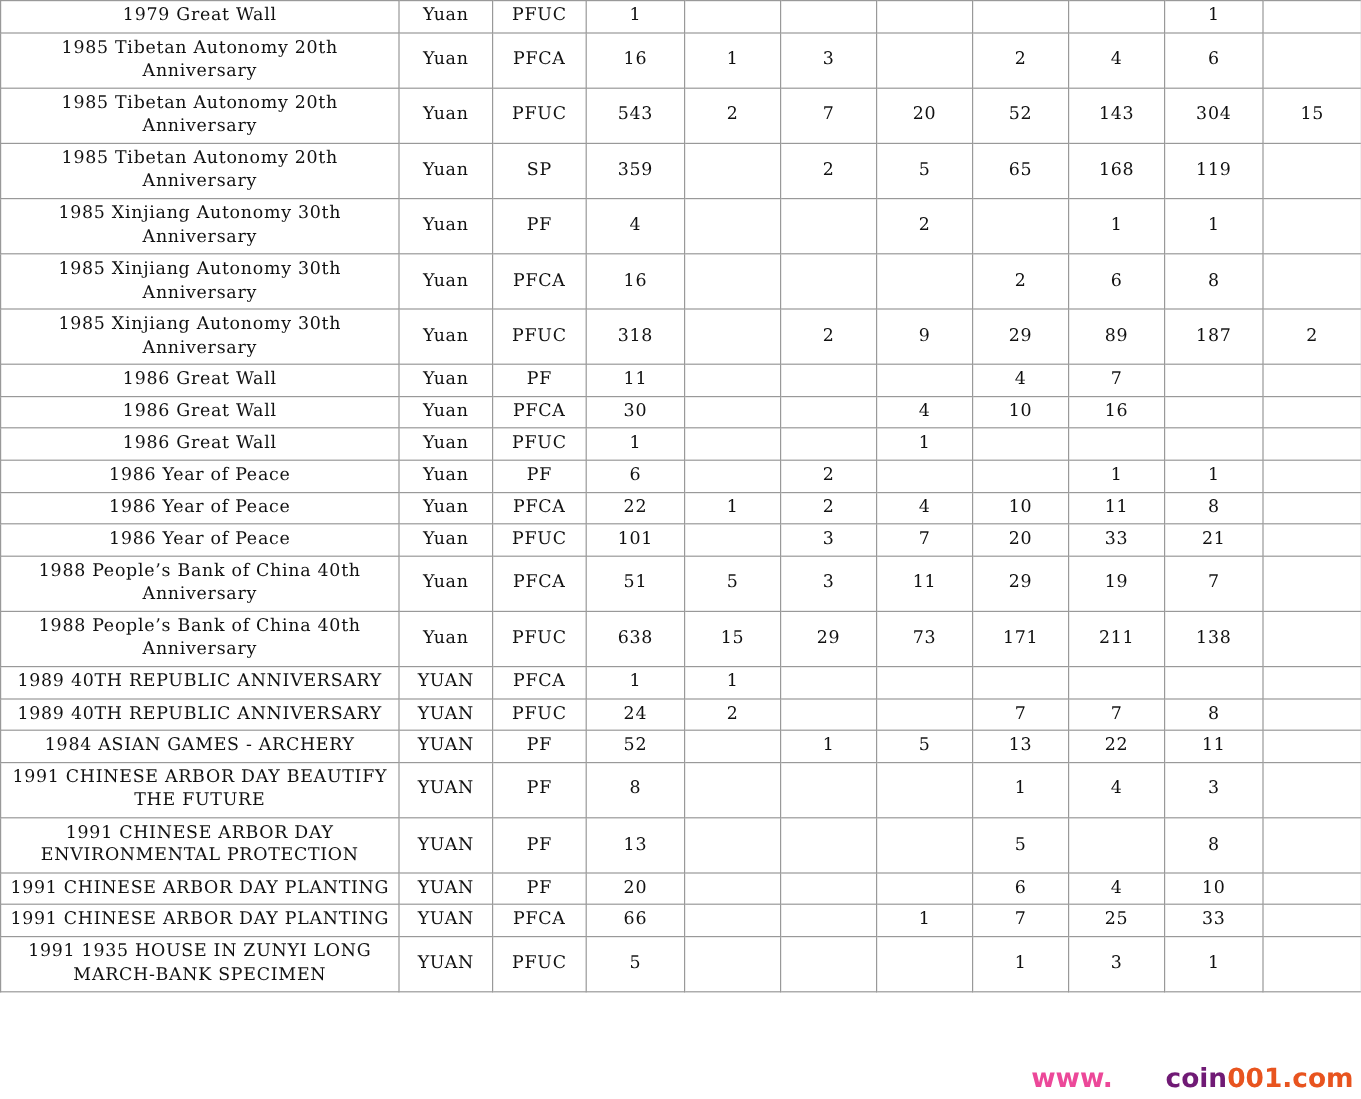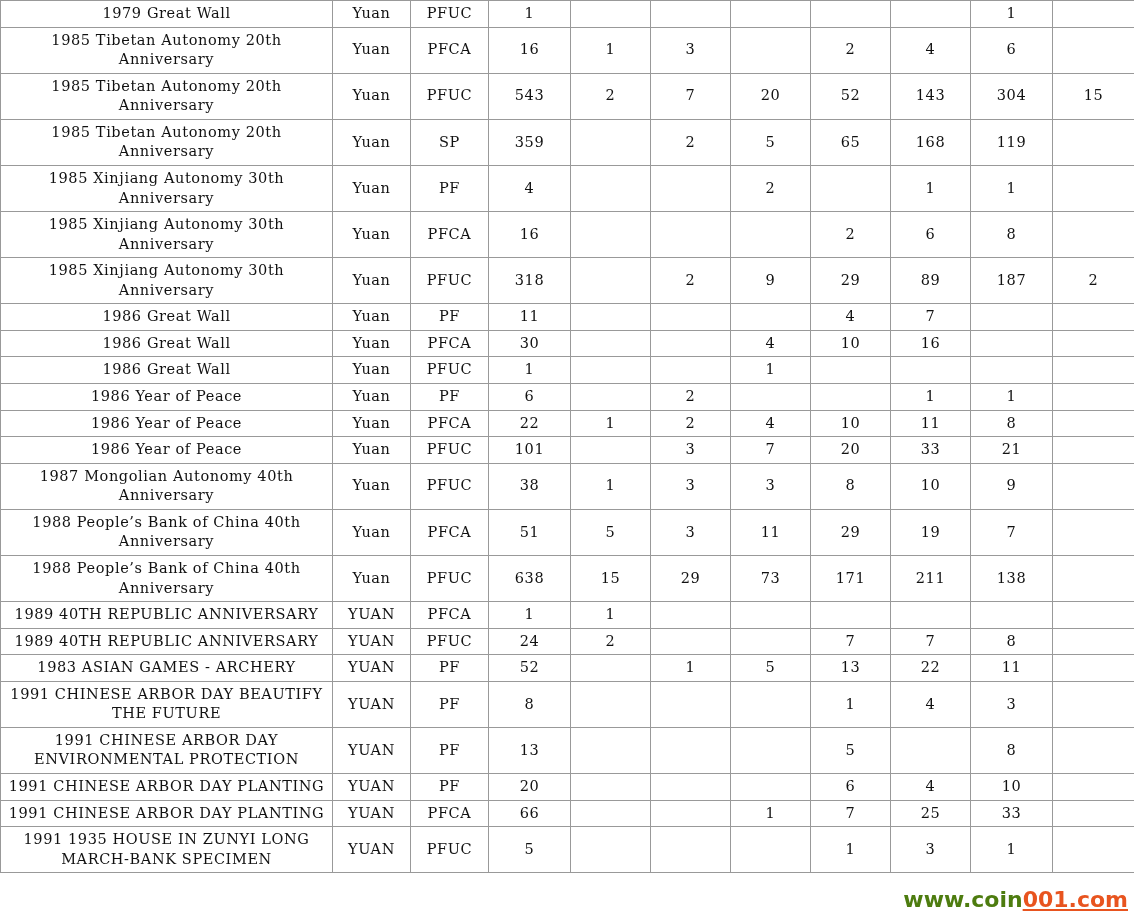--- a/index.html
+++ b/index.html
@@ -53,23 +53,23 @@
     position: absolute;
     right: 6px;
     bottom: 4px;
     font-family: "DejaVu Sans", sans-serif;
     font-size: 22px;
     font-weight: bold;
     letter-spacing: 0px;
     pointer-events: none;
     white-space: nowrap;
   }
-  .watermark .w-a { color: #4d7c0f; }
-  .watermark .w-b { color: #4d7c0f; }
-  .watermark .w-c { color: #e8541f; text-decoration: underline; }
+  .watermark .w-a { color: #ec4899; }
+  .watermark .w-b { color: #701a75; margin-left: 44px; }
+  .watermark .w-c { color: #e8541f; }
 </style>
 </head>
 <body>
 
 <table class="coin-table">
   <colgroup>
     <col class="c-name">
       <col class="c-denom">
       <col class="c-grade">
       <col class="c-total">
@@ -245,33 +245,20 @@
         <td>101</td>
         <td></td>
         <td>3</td>
         <td>7</td>
         <td>20</td>
         <td>33</td>
         <td>21</td>
         <td></td>
       </tr>
       <tr>
-        <td>1987 Mongolian Autonomy 40th Anniversary</td>
-        <td>Yuan</td>
-        <td>PFUC</td>
-        <td>38</td>
-        <td>1</td>
-        <td>3</td>
-        <td>3</td>
-        <td>8</td>
-        <td>10</td>
-        <td>9</td>
-        <td></td>
-      </tr>
-      <tr>
         <td>1988 People’s Bank of China 40th Anniversary</td>
         <td>Yuan</td>
         <td>PFCA</td>
         <td>51</td>
         <td>5</td>
         <td>3</td>
         <td>11</td>
         <td>29</td>
         <td>19</td>
         <td>7</td>
@@ -310,21 +297,21 @@
         <td>24</td>
         <td>2</td>
         <td></td>
         <td></td>
         <td>7</td>
         <td>7</td>
         <td>8</td>
         <td></td>
       </tr>
       <tr>
-        <td>1983 ASIAN GAMES - ARCHERY</td>
+        <td>1984 ASIAN GAMES - ARCHERY</td>
         <td>YUAN</td>
         <td>PF</td>
         <td>52</td>
         <td></td>
         <td>1</td>
         <td>5</td>
         <td>13</td>
         <td>22</td>
         <td>11</td>
         <td></td>

